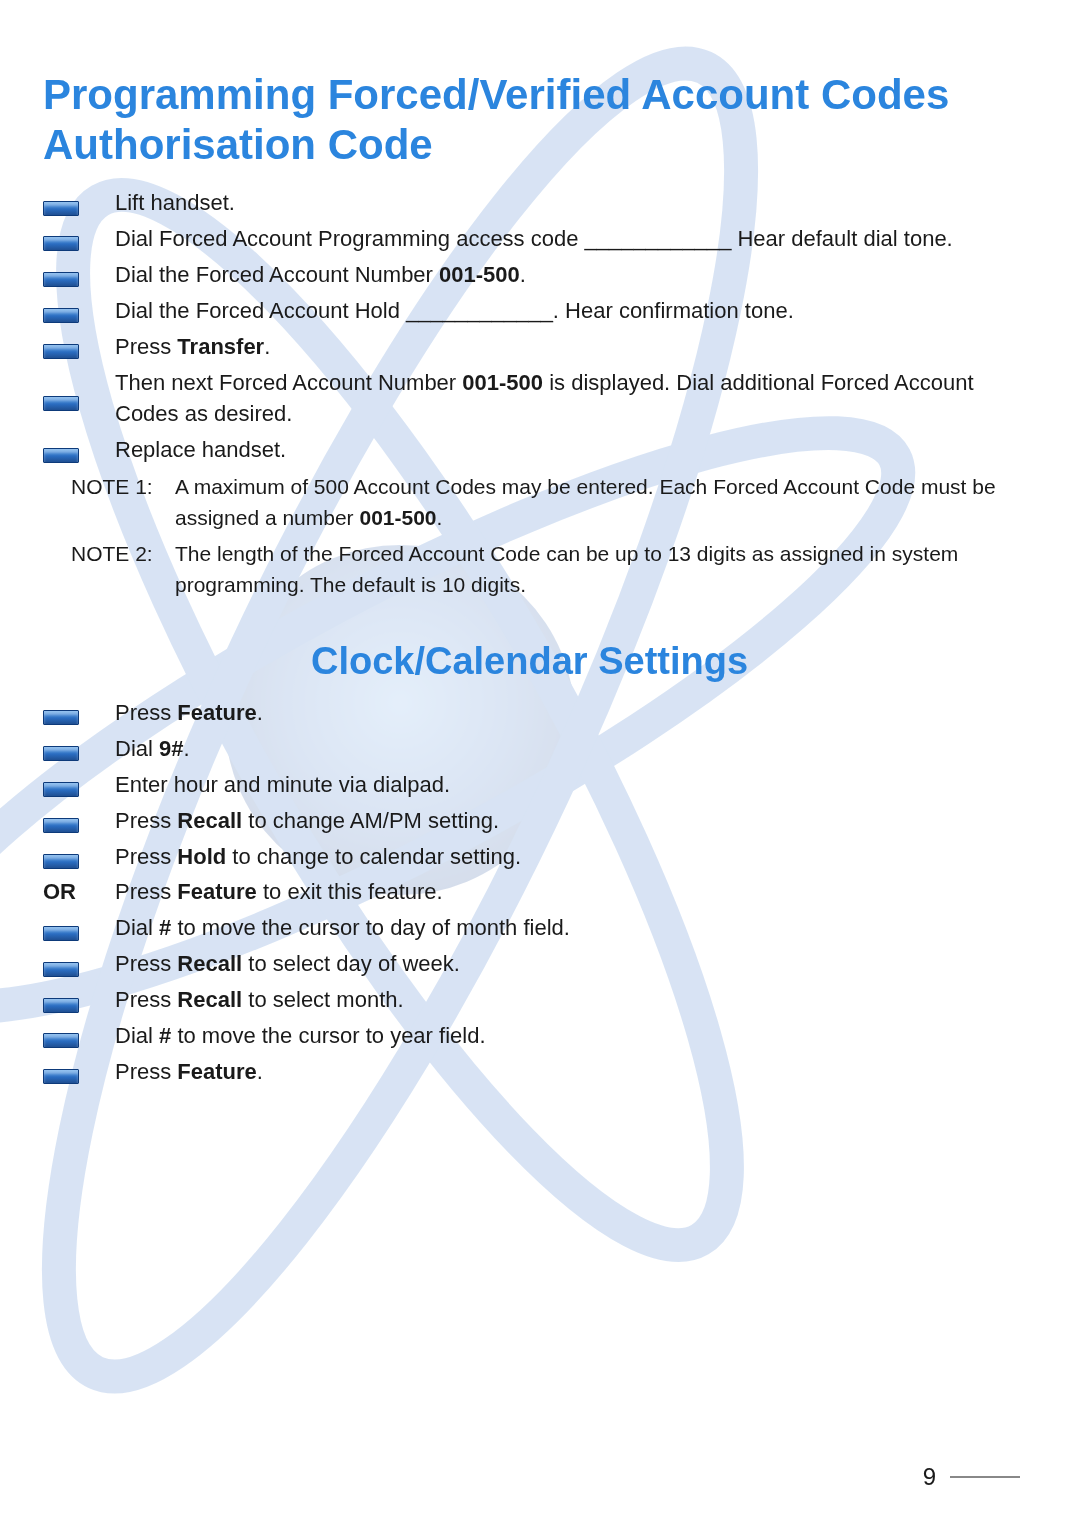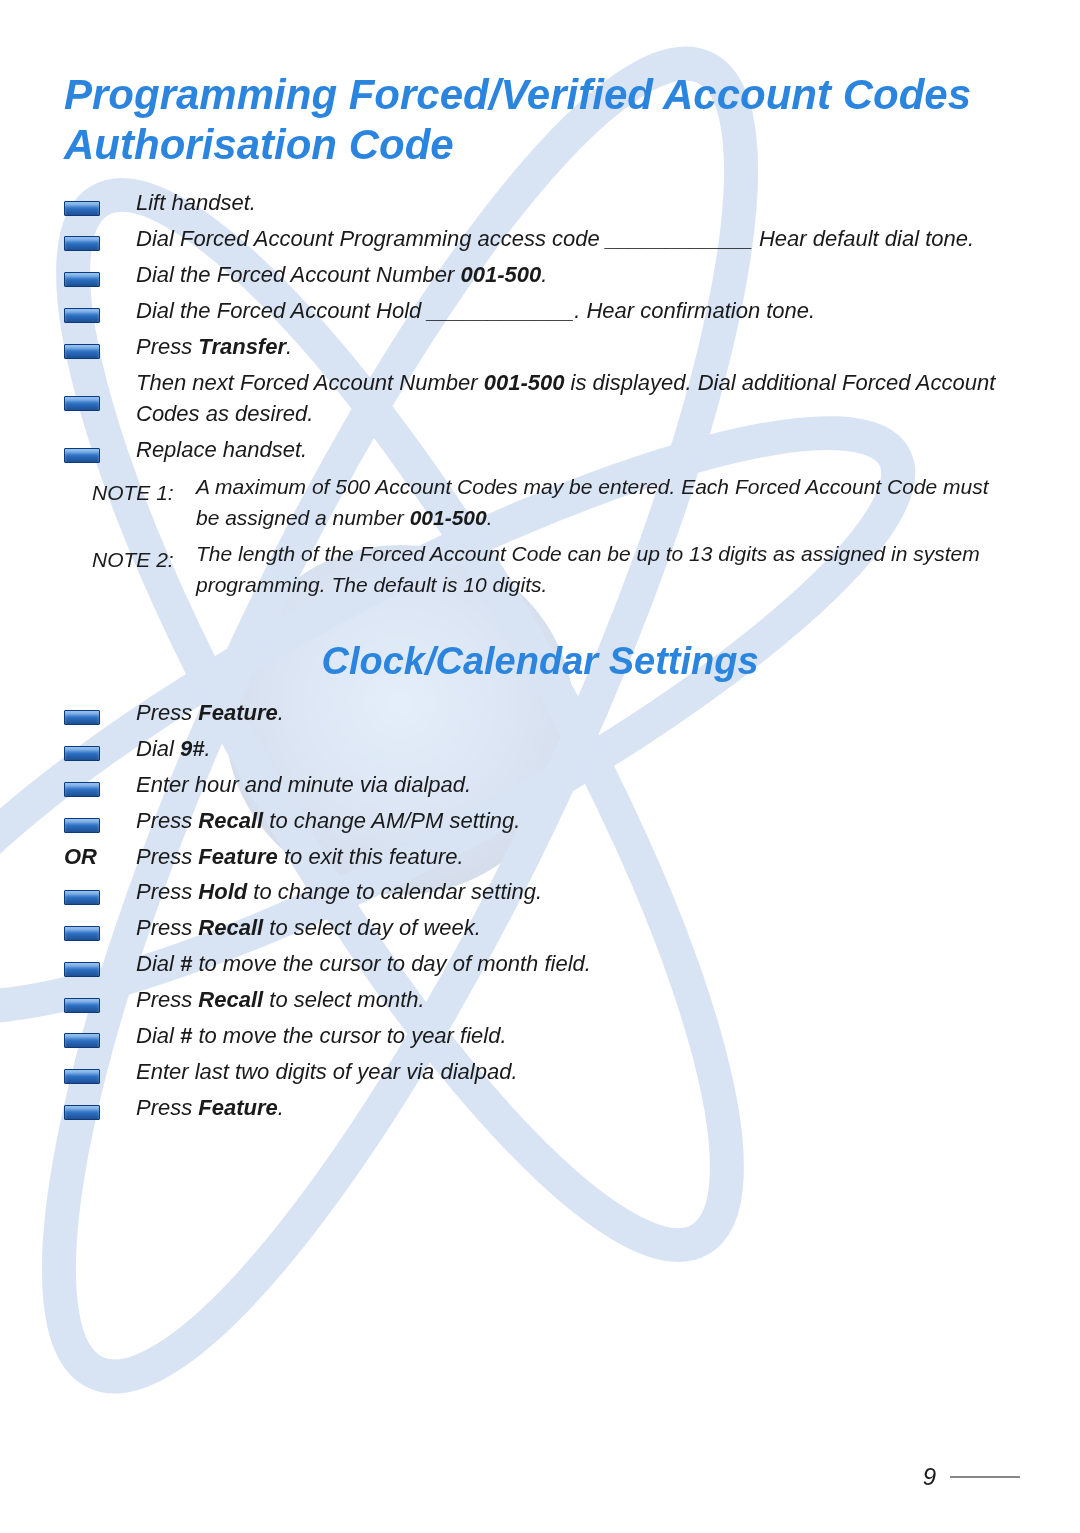--- a/index.html
+++ b/index.html
@@ -16,24 +16,23 @@
   .bg {
     position: absolute;
     inset: 0;
     z-index: 0;
     overflow: hidden;
   }
   .bg svg { width: 100%; height: 100%; }
   .page {
     position: relative;
     z-index: 1;
-    padding: 70px 64px 40px 64px;
+    padding: 70px 64px 40px 43px;
     box-sizing: border-box;
     height: 100%;
-    font-style: italic;
   }
   h1.heading {
     color: #2B85DE;
     font-size: 42px;
     font-weight: 700;
     margin: 0 0 18px 0;
     line-height: 1.18;
   }
   h2.heading {
     color: #2B85DE;
@@ -76,21 +75,20 @@
     display: flex;
     align-items: flex-start;
     margin: 6px 0;
     font-size: 21px;
     line-height: 1.45;
   }
   .note-label {
     width: 104px;
     flex: 0 0 104px;
     margin-left: 0;
-    margin-top: 6px;
   }
   .note-text {
     flex: 1;
   }
   .notes-block {
     margin-left: 28px;
   }
   b { font-weight: 700; }
   .pagenum {
     position: absolute;
@@ -210,58 +208,52 @@
         </div>
         <div class="text-col">Enter hour and minute via dialpad.</div>
       </div>
       <div class="row">
         <div class="bullet-col">
           <div class="bullet-mark"></div>
         </div>
         <div class="text-col">Press <b>Recall</b> to change AM/PM setting.</div>
       </div>
       <div class="row">
+        <div class="bullet-col">
+          <div class="bullet-mark"></div>
+        </div>
+        <div class="text-col">Press <b>Hold</b> to change to calendar setting.</div>
+      </div>
+      <div class="row">
         <div class="label-col">OR</div>
         <div class="text-col">Press <b>Feature</b> to exit this feature.</div>
       </div>
       <div class="row">
         <div class="bullet-col">
           <div class="bullet-mark"></div>
         </div>
-        <div class="text-col">Press <b>Hold</b> to change to calendar setting.</div>
+        <div class="text-col">Dial <b>#</b> to move the cursor to day of month field.</div>
       </div>
       <div class="row">
         <div class="bullet-col">
           <div class="bullet-mark"></div>
         </div>
         <div class="text-col">Press <b>Recall</b> to select day of week.</div>
       </div>
       <div class="row">
         <div class="bullet-col">
           <div class="bullet-mark"></div>
         </div>
-        <div class="text-col">Dial <b>#</b> to move the cursor to day of month field.</div>
-      </div>
-      <div class="row">
-        <div class="bullet-col">
-          <div class="bullet-mark"></div>
-        </div>
         <div class="text-col">Press <b>Recall</b> to select month.</div>
       </div>
       <div class="row">
         <div class="bullet-col">
           <div class="bullet-mark"></div>
         </div>
         <div class="text-col">Dial <b>#</b> to move the cursor to year field.</div>
-      </div>
-      <div class="row">
-        <div class="bullet-col">
-          <div class="bullet-mark"></div>
-        </div>
-        <div class="text-col">Enter last two digits of year via dialpad.</div>
       </div>
       <div class="row">
         <div class="bullet-col">
           <div class="bullet-mark"></div>
         </div>
         <div class="text-col">Press <b>Feature</b>.</div>
       </div>
     </div>
 
   <div class="pagenum">

